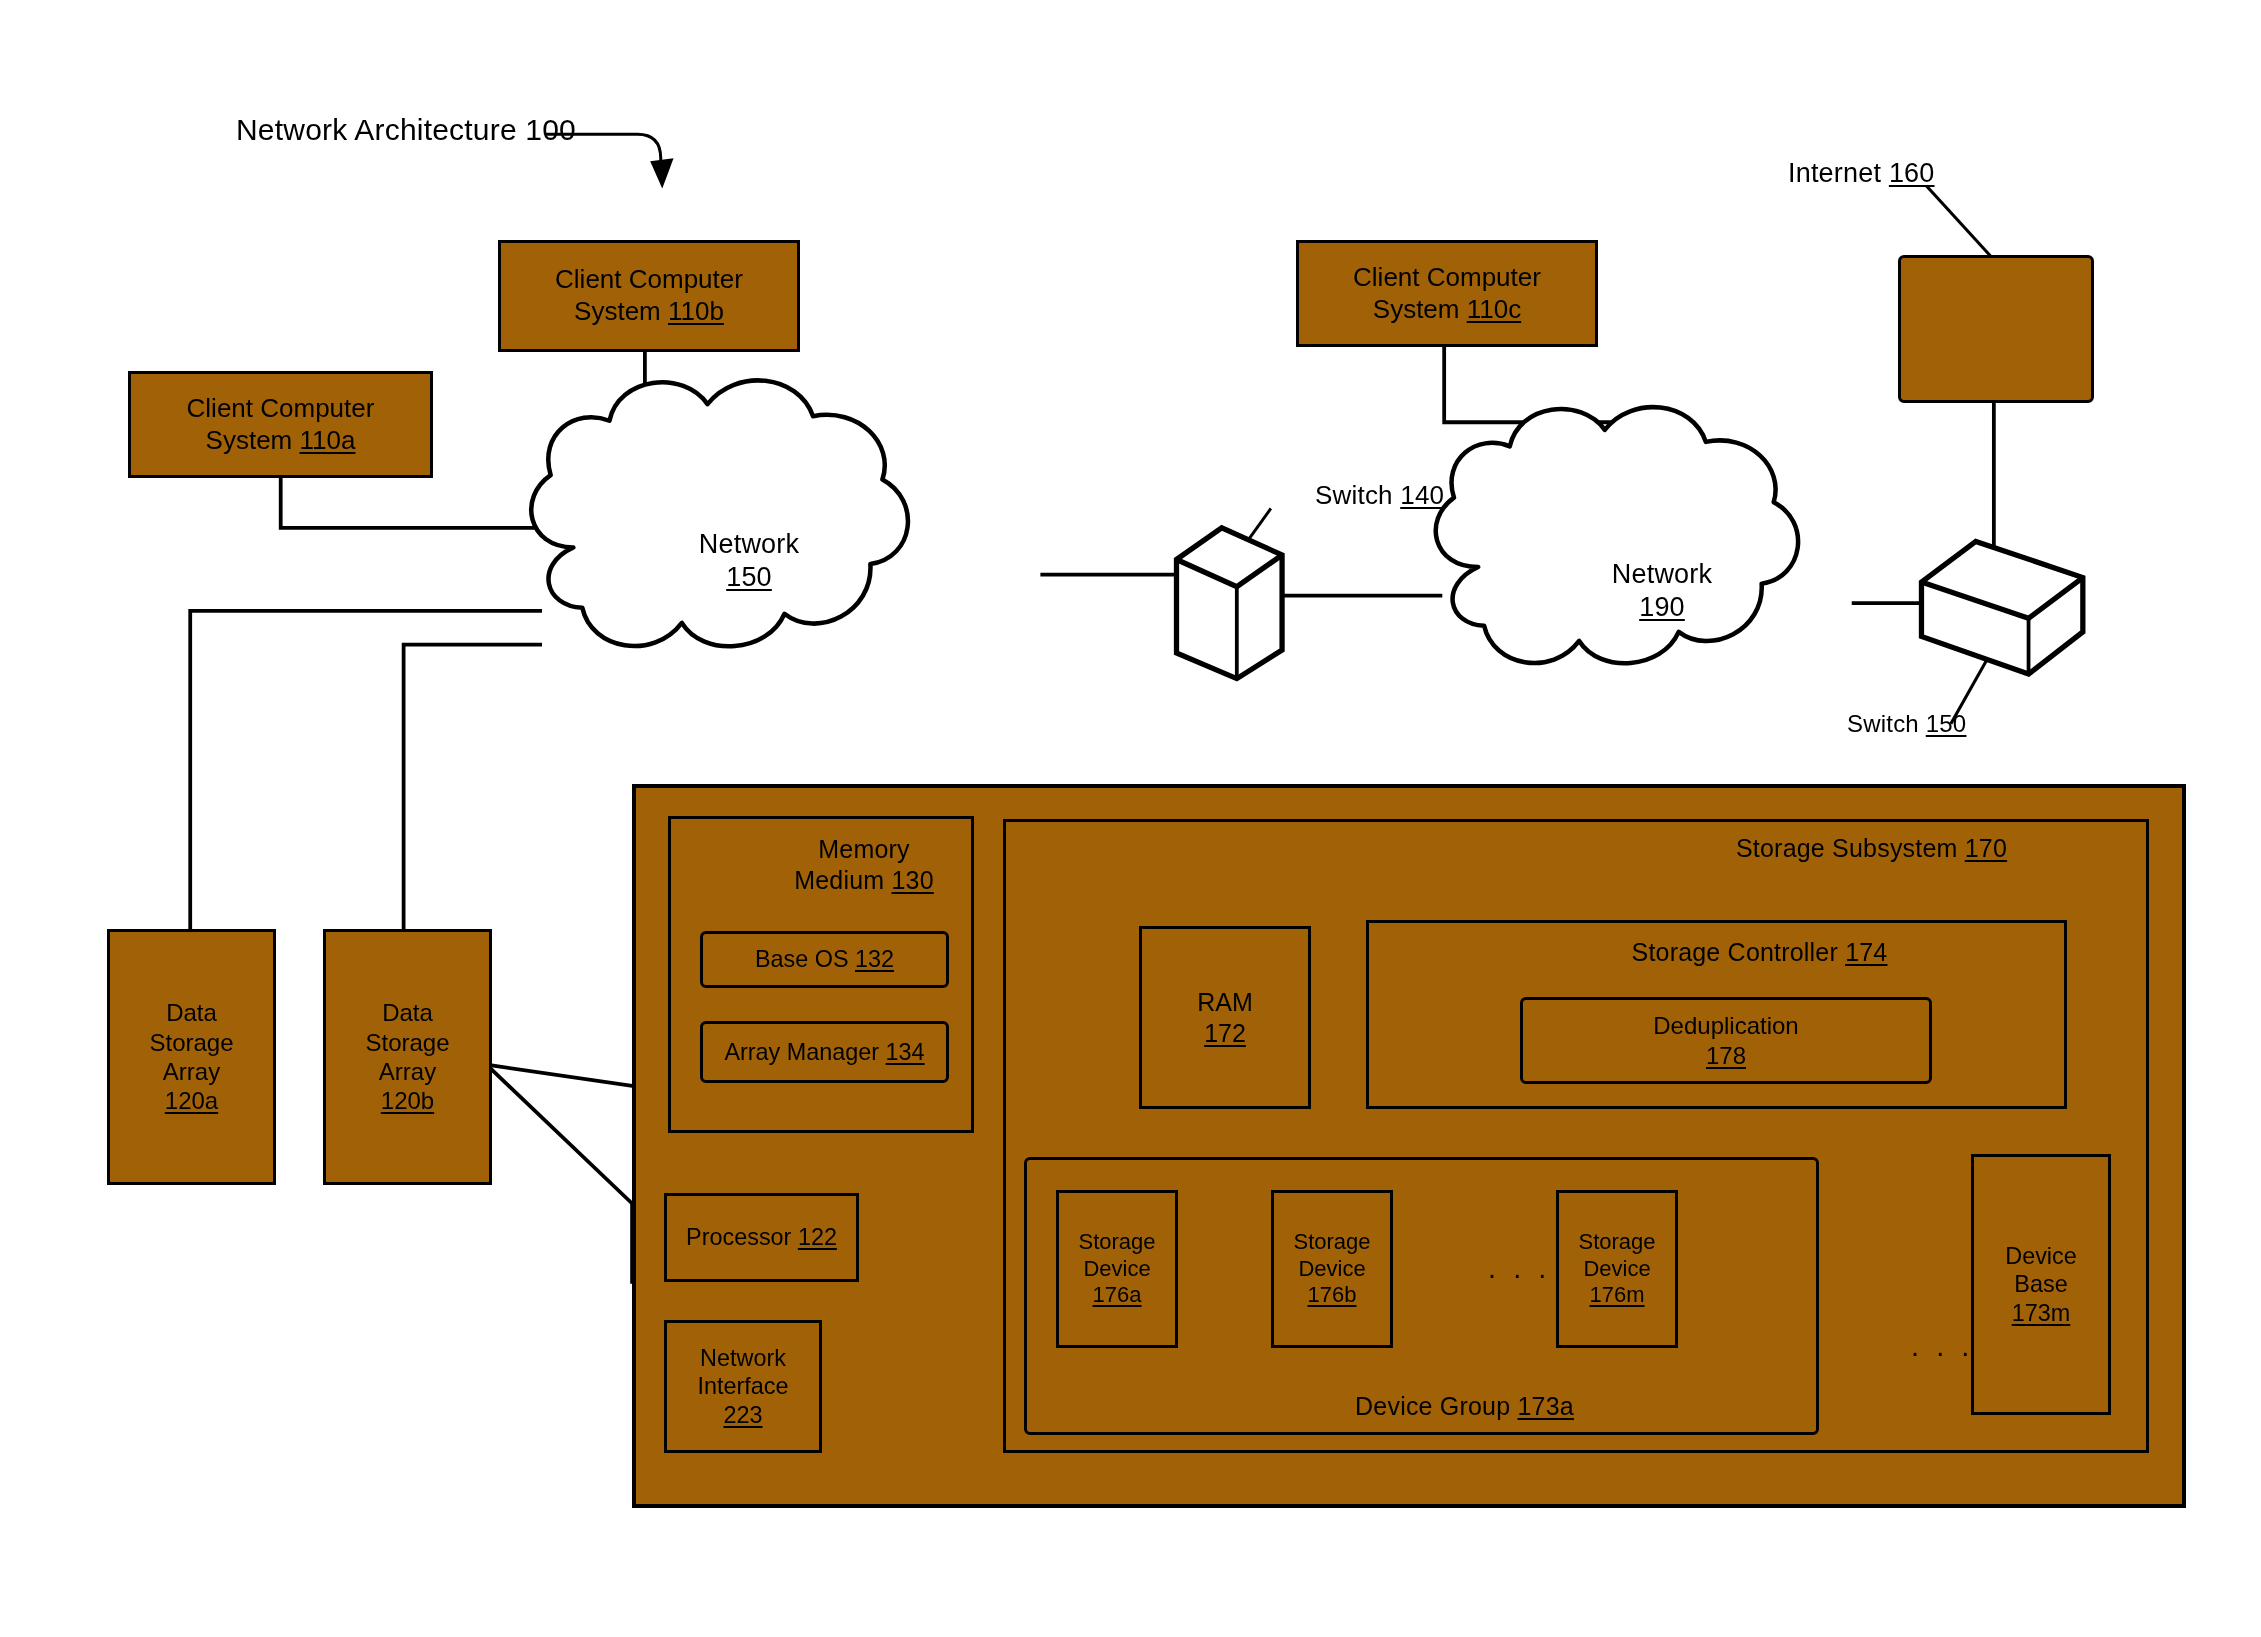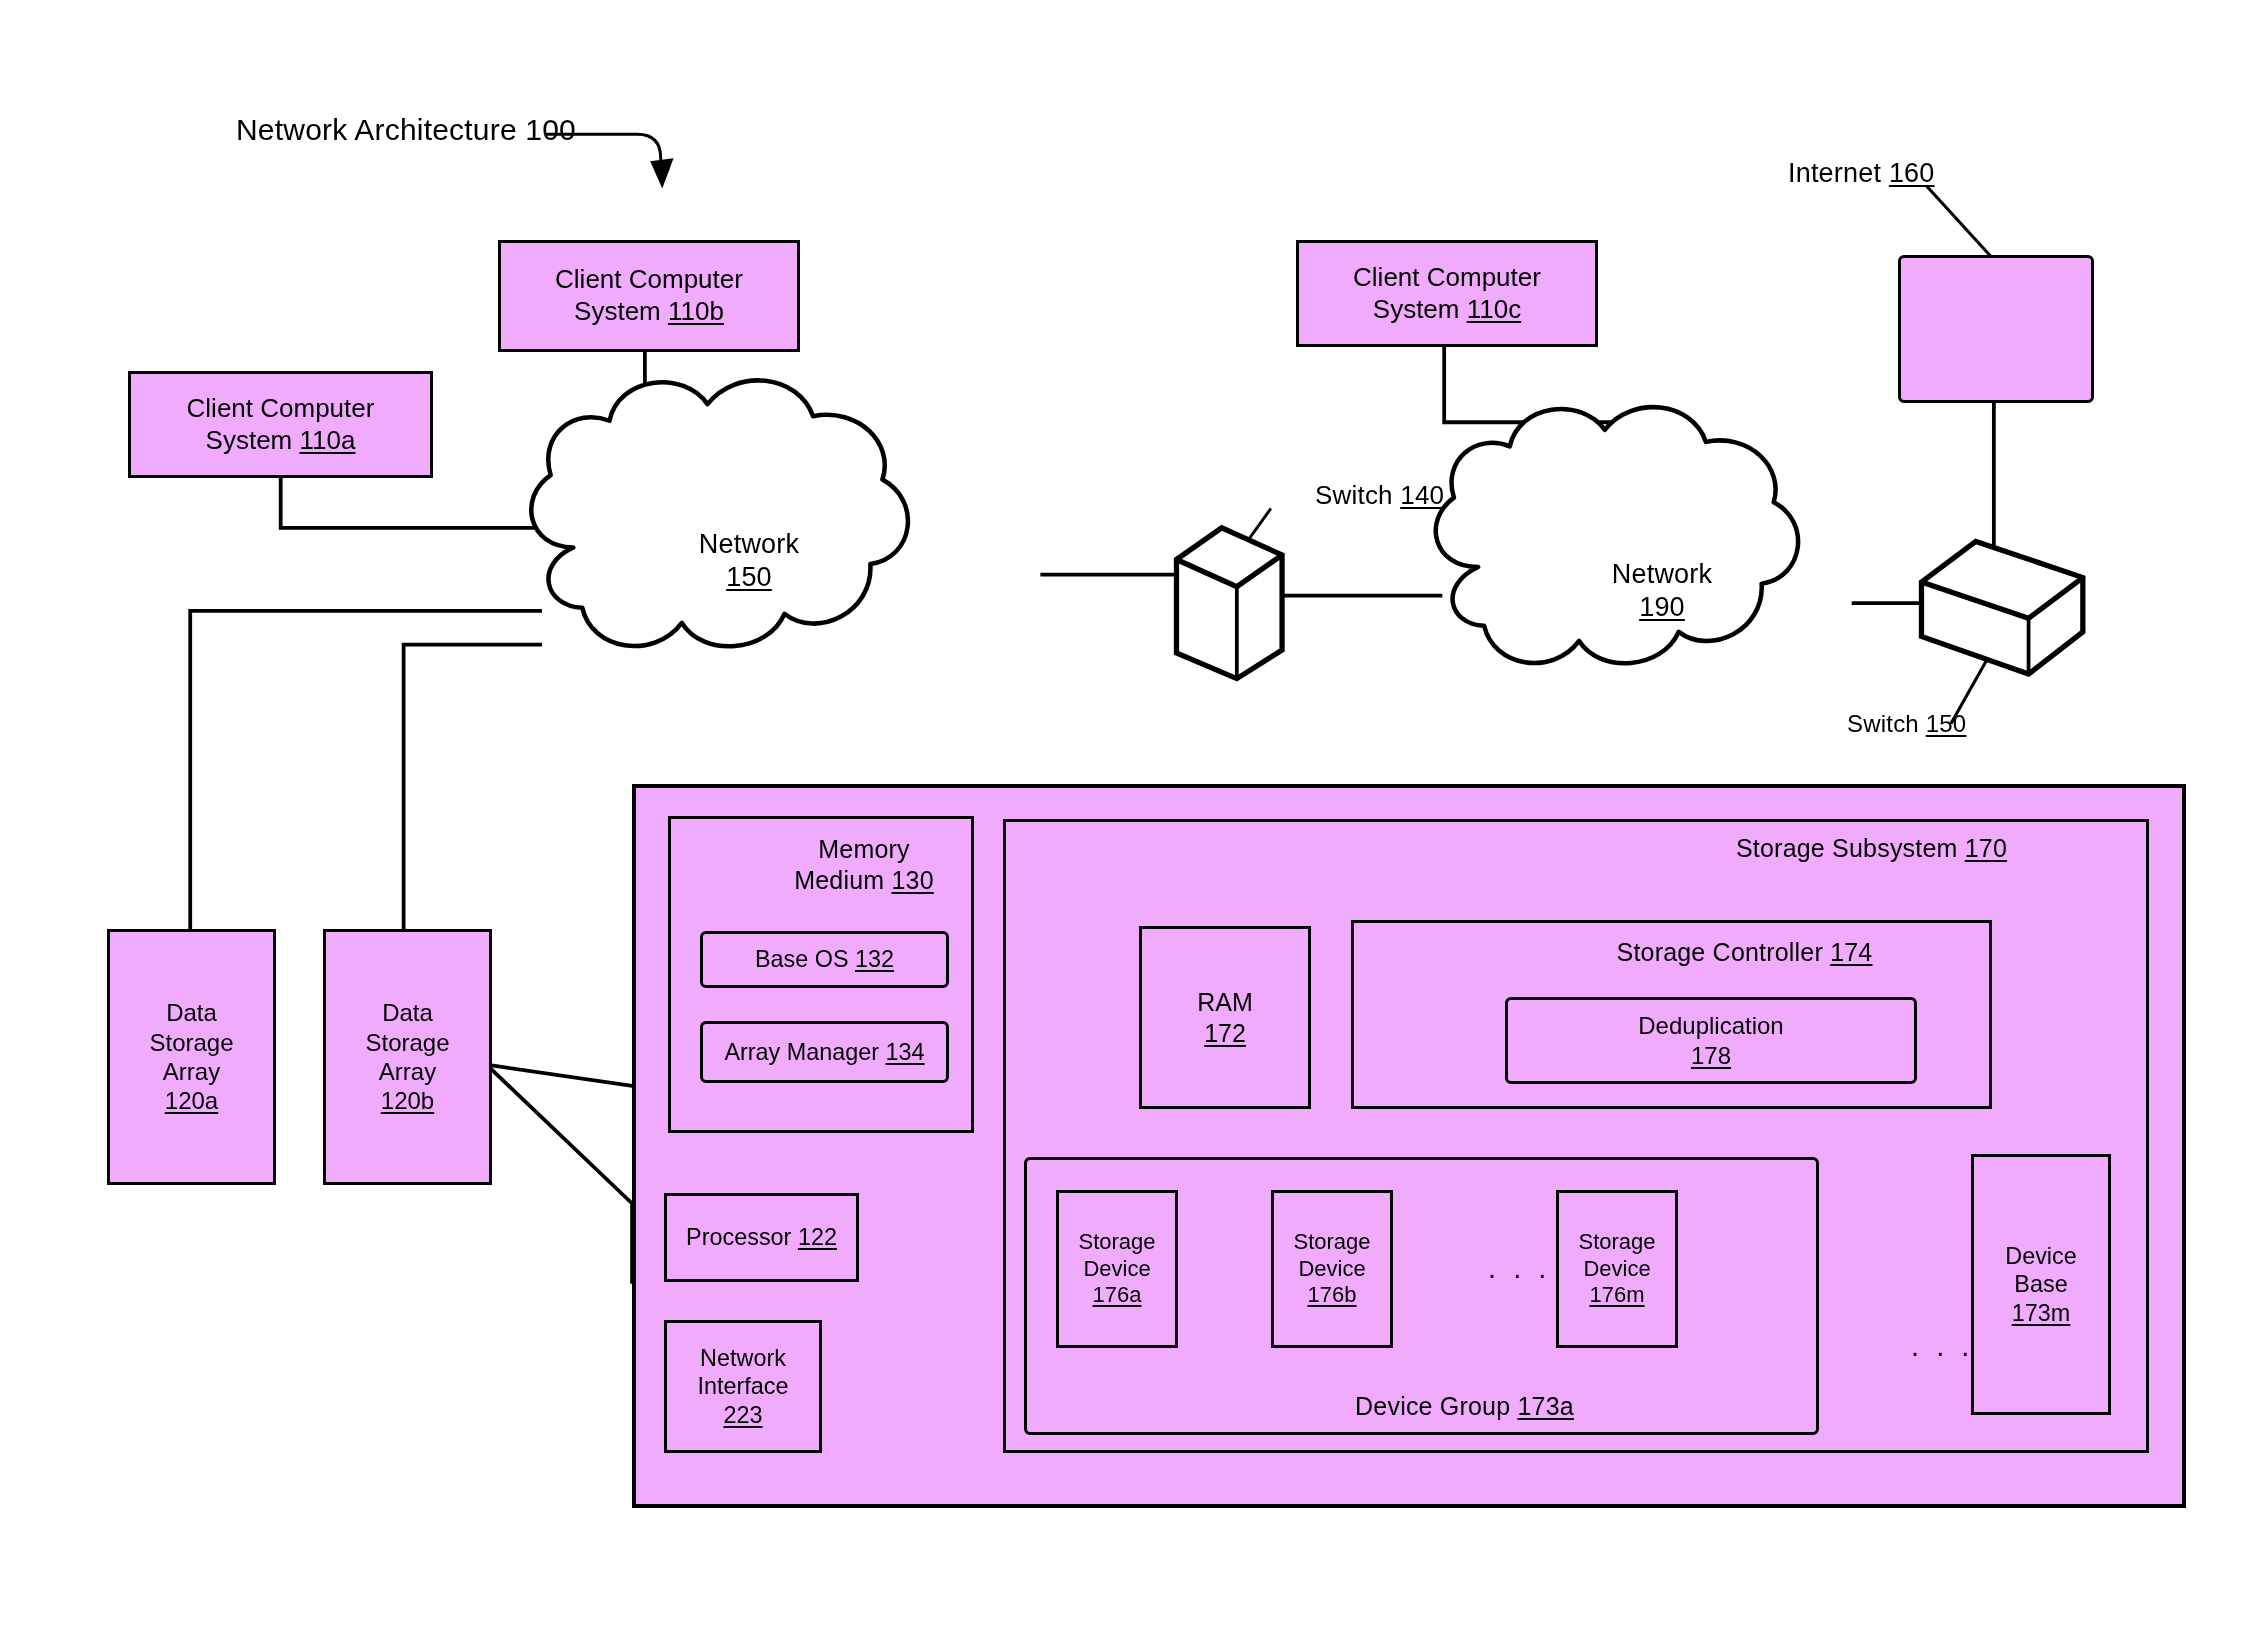--- a/index.html
+++ b/index.html
@@ -6,21 +6,21 @@
   html,body{margin:0;padding:0;background:#ffffff;}
   body{font-family:"Liberation Sans", sans-serif;color:#000;}
   #stage{position:relative;width:2261px;height:1637px;background:#fff;overflow:hidden;}
 
   
   .lbl{position:absolute;text-align:center;line-height:1.22;color:#000;
        font-family:Liberation Sans, sans-serif;letter-spacing:0.2px;margin-left:40px;}
   .u{text-decoration:underline;text-underline-offset:3px;text-decoration-thickness:2.3px;}
 
   
-  .box{position:absolute;border:3.8px solid #000;background:#f0abfc;box-sizing:border-box;
+  .box{position:absolute;border:3.8px solid #000;background:#a16207;box-sizing:border-box;
        display:flex;align-items:center;justify-content:center;text-align:center;}
   .box-thin{border-width:3px;border-radius:6px;}
   .box-outer{border-width:4.5px;}
   .box .t{padding:0 4.5px;line-height:1.22;}
 
   
   .corner-label{position:absolute;}
 
   svg.layer{position:absolute;left:0;top:0;width:2261px;height:1637px;overflow:visible;}
   svg.layer *{vector-effect:none;}
@@ -240,21 +240,21 @@
       <span class="u">170</span>
     </div>
 
     <div class="box" style="left:133px; top:104px; width:172px; height:183px;">
       <div class="t" style="font-size:25px;">
         <span>RAM</span><br>
         <span class="u">172</span>
       </div>
     </div>
 
-    <div class="box" style="left:345px; top:98px; width:641px; height:189px; display:block;">
+    <div class="box" style="left:360px; top:98px; width:701px; height:189px; display:block;">
       <div class="lbl" style="left:0; top:13.6px; width:701px; font-size:25px;">
         <span>Storage Controller</span>
         <span class="u">174</span>
       </div>
       <div class="box box-thin" style="left:151px; top:74px; width:412px; height:87px;">
         <div class="t" style="font-size:24px;">
           <span>Deduplication</span><br>
           <span class="u">178</span>
         </div>
       </div>

